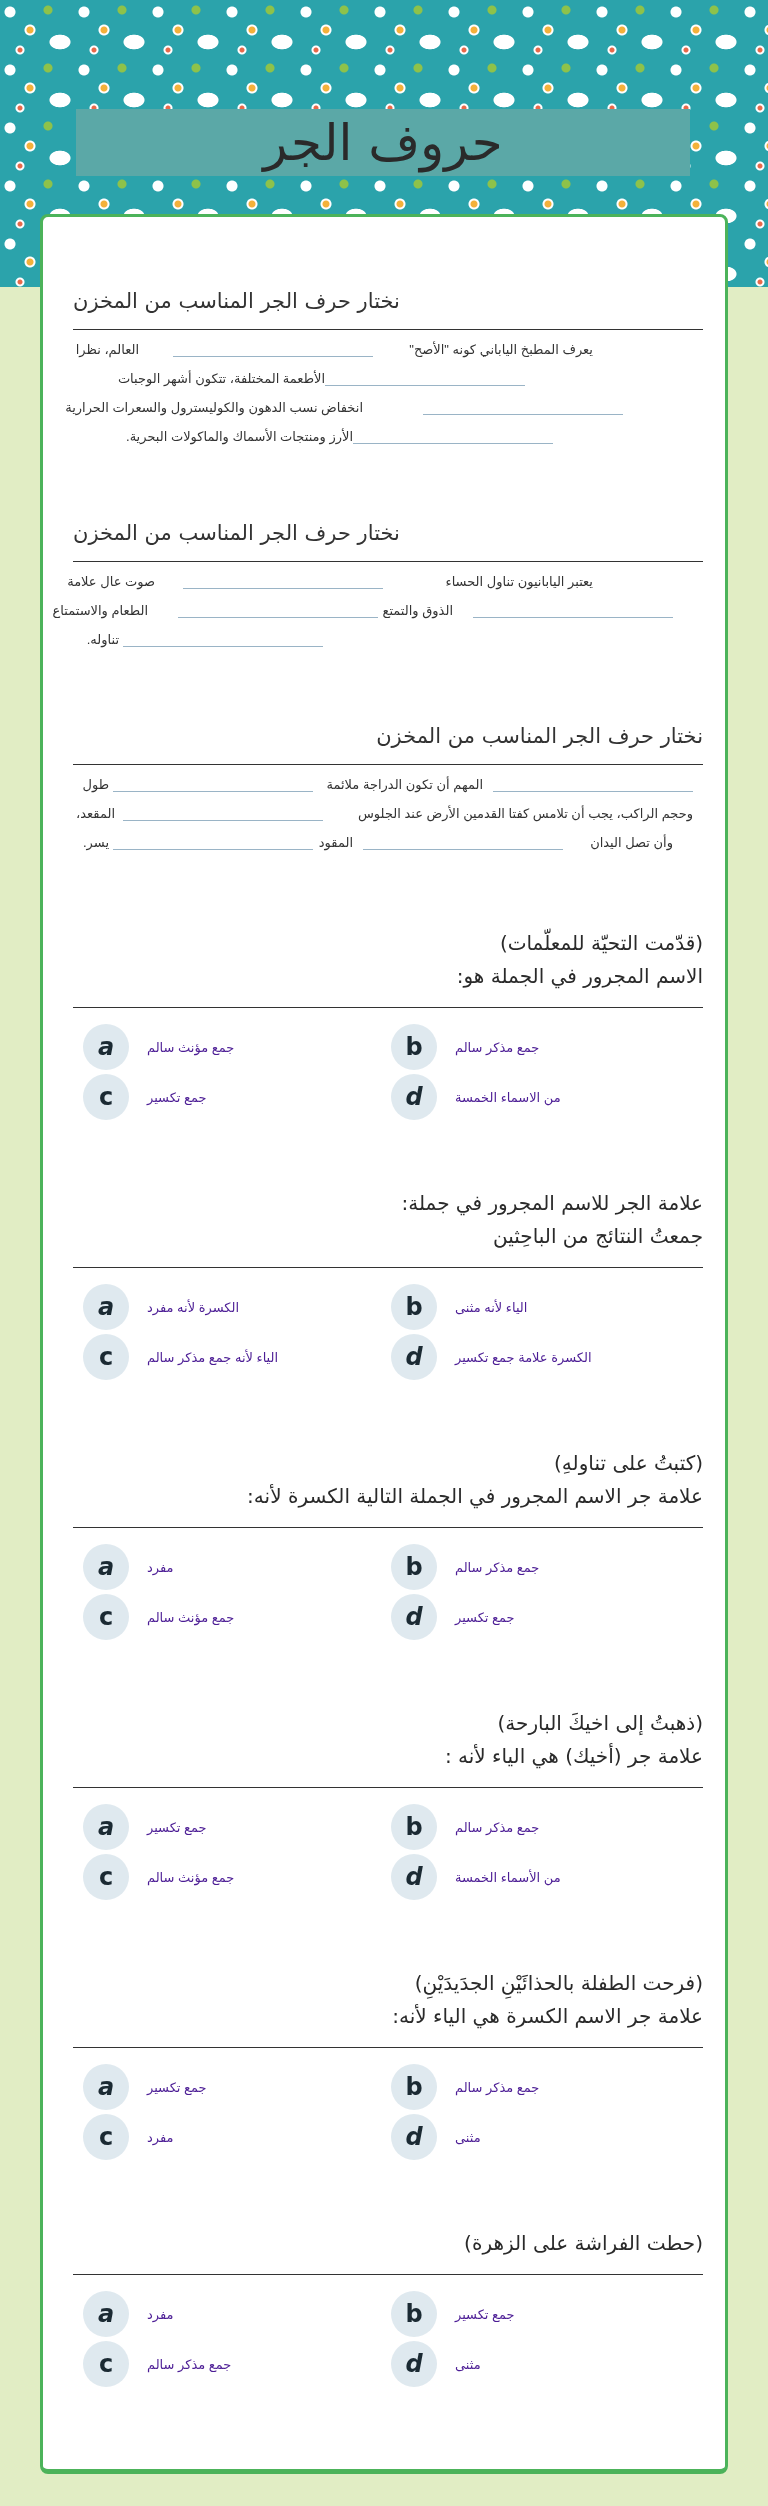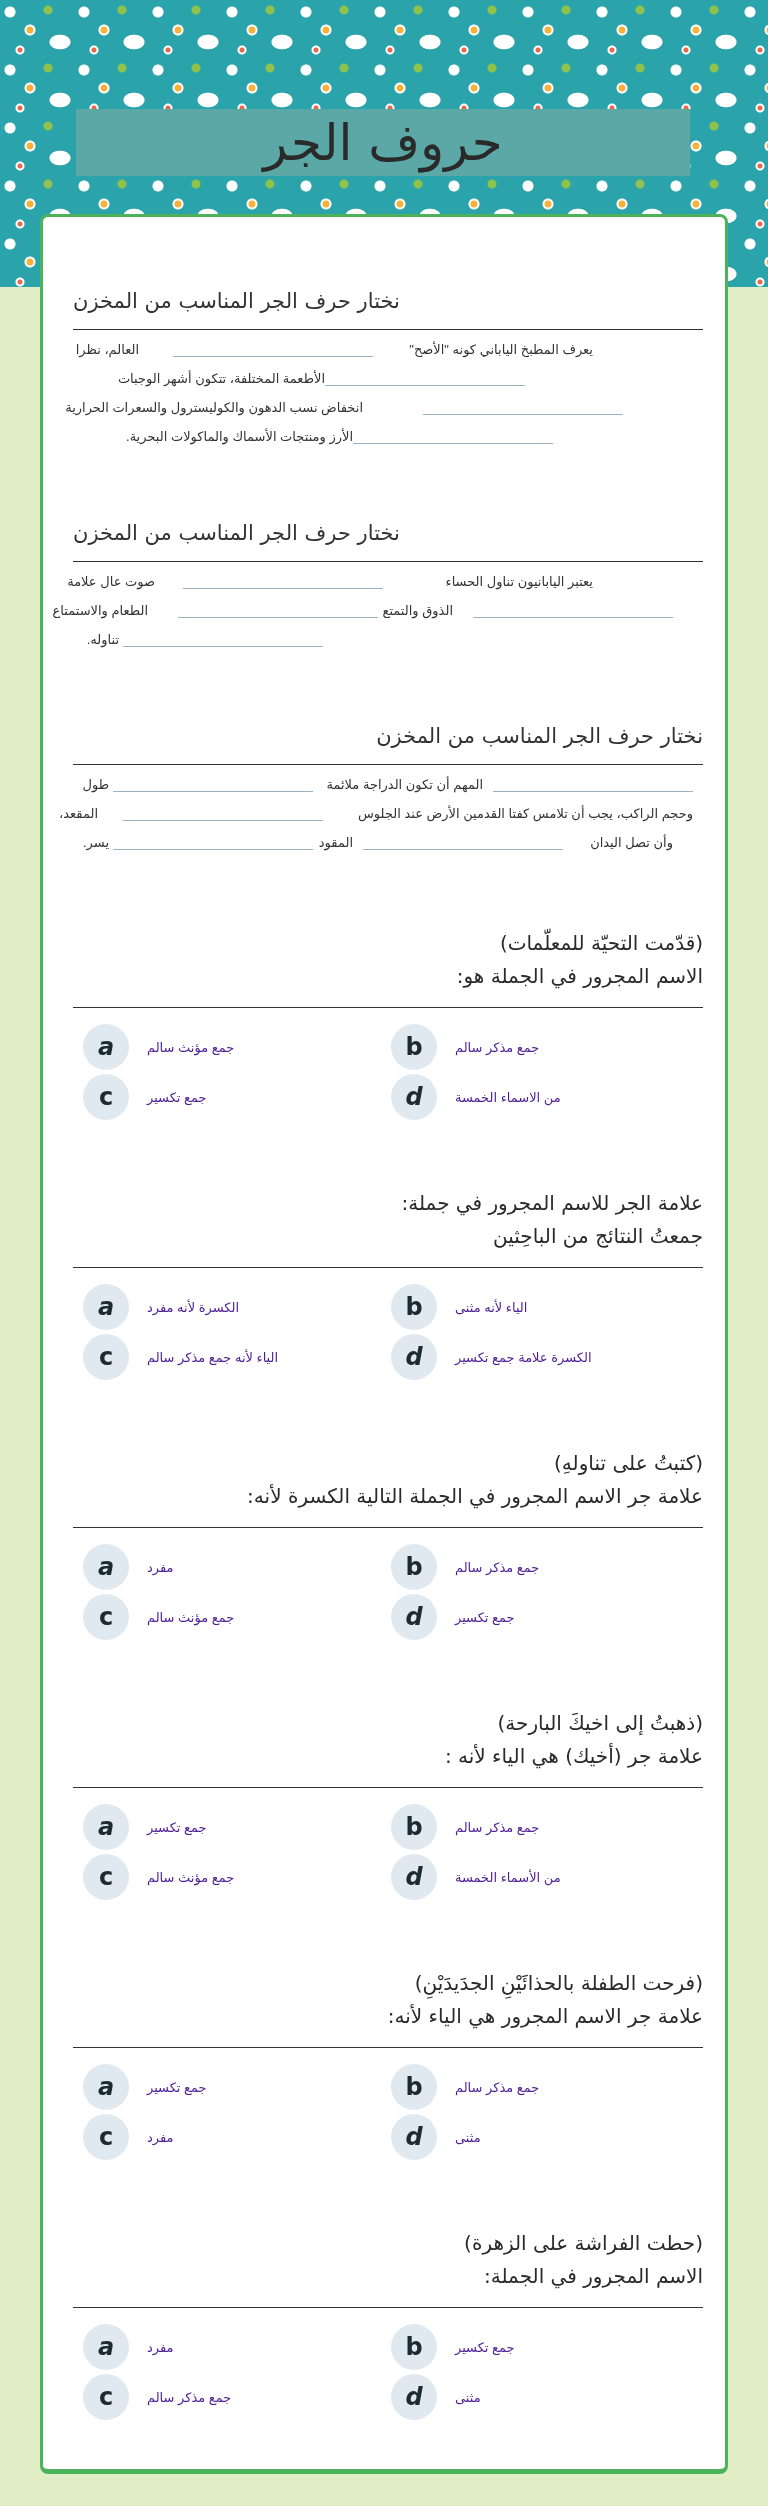--- a/index.html
+++ b/index.html
@@ -141,21 +141,21 @@
     <div class="lines">
       <div class="line">
         <span class="blank" style="right:10px;width:200px;"></span>
         <span class="seg" style="right:220px;">المهم أن تكون الدراجة ملائمة</span>
         <span class="blank" style="right:390px;width:200px;"></span>
         <span class="seg" style="right:594px;">طول</span>
       </div>
       <div class="line">
         <span class="seg" style="right:10px;">وحجم الراكب، يجب أن تلامس كفتا القدمين الأرض عند الجلوس</span>
         <span class="blank" style="right:380px;width:200px;"></span>
-        <span class="seg" style="right:605px;">المقعد،</span>
+        <span class="seg" style="right:588px;">المقعد،</span>
       </div>
       <div class="line">
         <span class="seg" style="right:30px;">وأن تصل اليدان</span>
         <span class="blank" style="right:140px;width:200px;"></span>
         <span class="seg" style="right:350px;">المقود</span>
         <span class="blank" style="right:390px;width:200px;"></span>
         <span class="seg" style="right:594px;">يسر.</span>
       </div>
     </div>
   </div>
@@ -251,21 +251,21 @@
       </div>
       <div class="opt" style="left:318px;top:50px;">
         <span class="badge italic">d</span>
         <span class="opt-label">من الأسماء الخمسة</span>
       </div>
     </div>
   </div>
 
   <div class="question" style="top:1750px;">
     <div class="q-text">(فرحت الطفلة بالحذائَيْنِ الجدَيدَيْنِ)</div>
-    <div class="q-text">علامة جر الاسم المجرور هي الياء لأنه:</div>
+    <div class="q-text">علامة جر الاسم الكسرة هي الياء لأنه:</div>
     <div class="divider"></div>
     <div class="options">
       <div class="opt" style="left:10px;top:0;">
         <span class="badge italic">a</span>
         <span class="opt-label">جمع تكسير</span>
       </div>
       <div class="opt" style="left:318px;top:0;">
         <span class="badge">b</span>
         <span class="opt-label">جمع مذكر سالم</span>
       </div>
@@ -275,21 +275,20 @@
       </div>
       <div class="opt" style="left:318px;top:50px;">
         <span class="badge italic">d</span>
         <span class="opt-label">مثنى</span>
       </div>
     </div>
   </div>
 
   <div class="question" style="top:2010px;">
     <div class="q-text">(حطت الفراشة على الزهرة)</div>
-    <div class="q-text">الاسم المجرور في الجملة:</div>
     <div class="divider"></div>
     <div class="options">
       <div class="opt" style="left:10px;top:0;">
         <span class="badge italic">a</span>
         <span class="opt-label">مفرد</span>
       </div>
       <div class="opt" style="left:318px;top:0;">
         <span class="badge">b</span>
         <span class="opt-label">جمع تكسير</span>
       </div>

